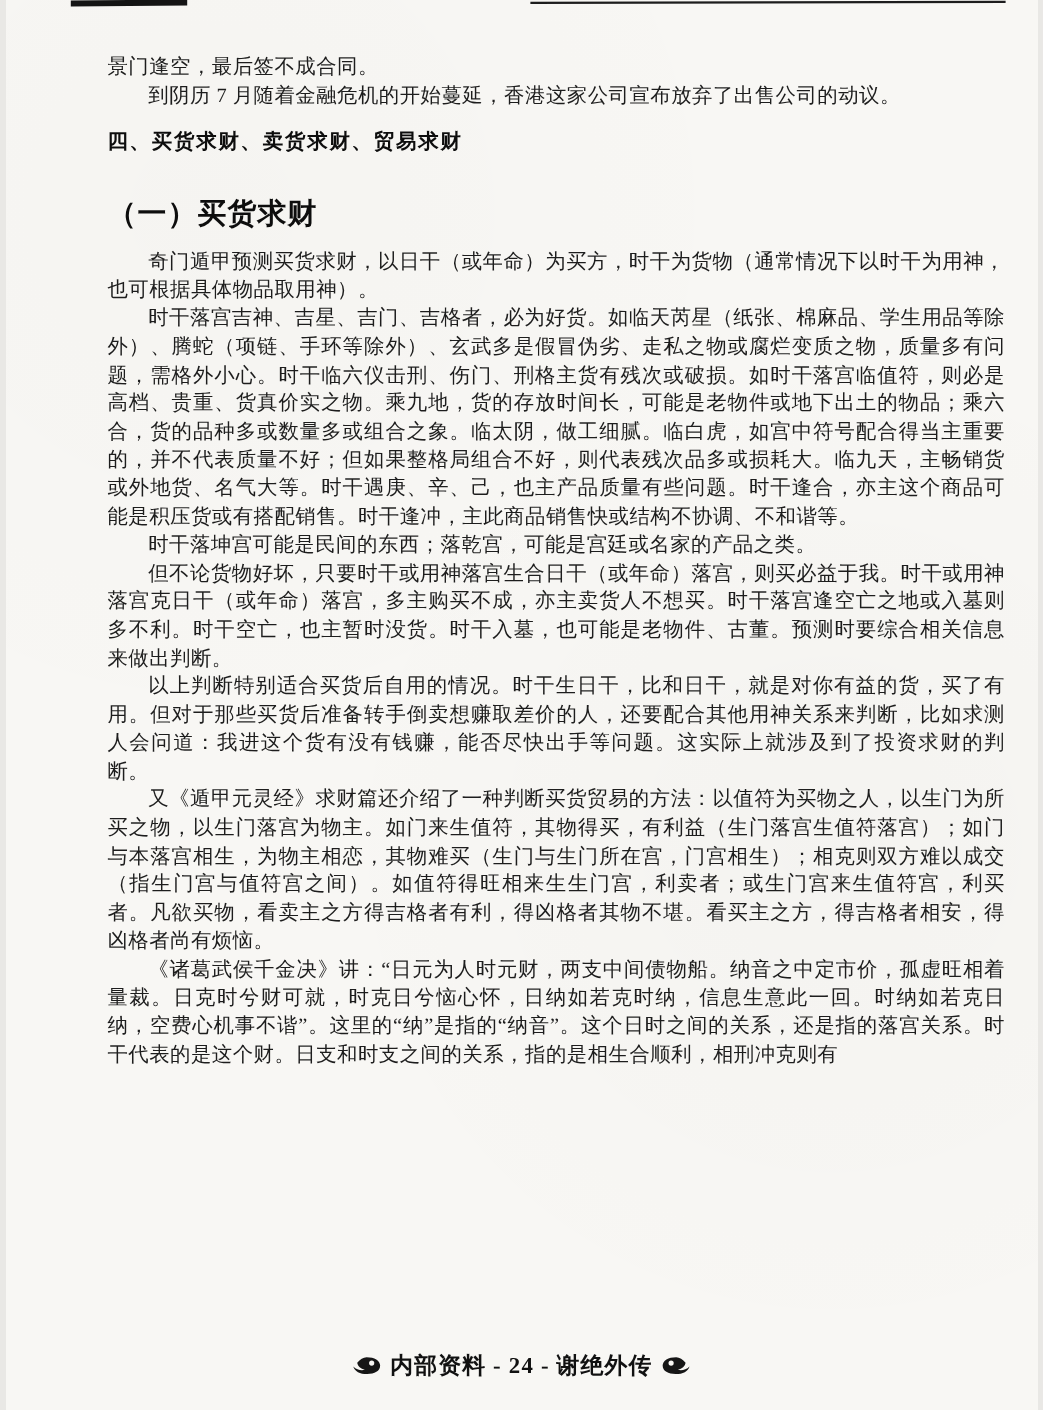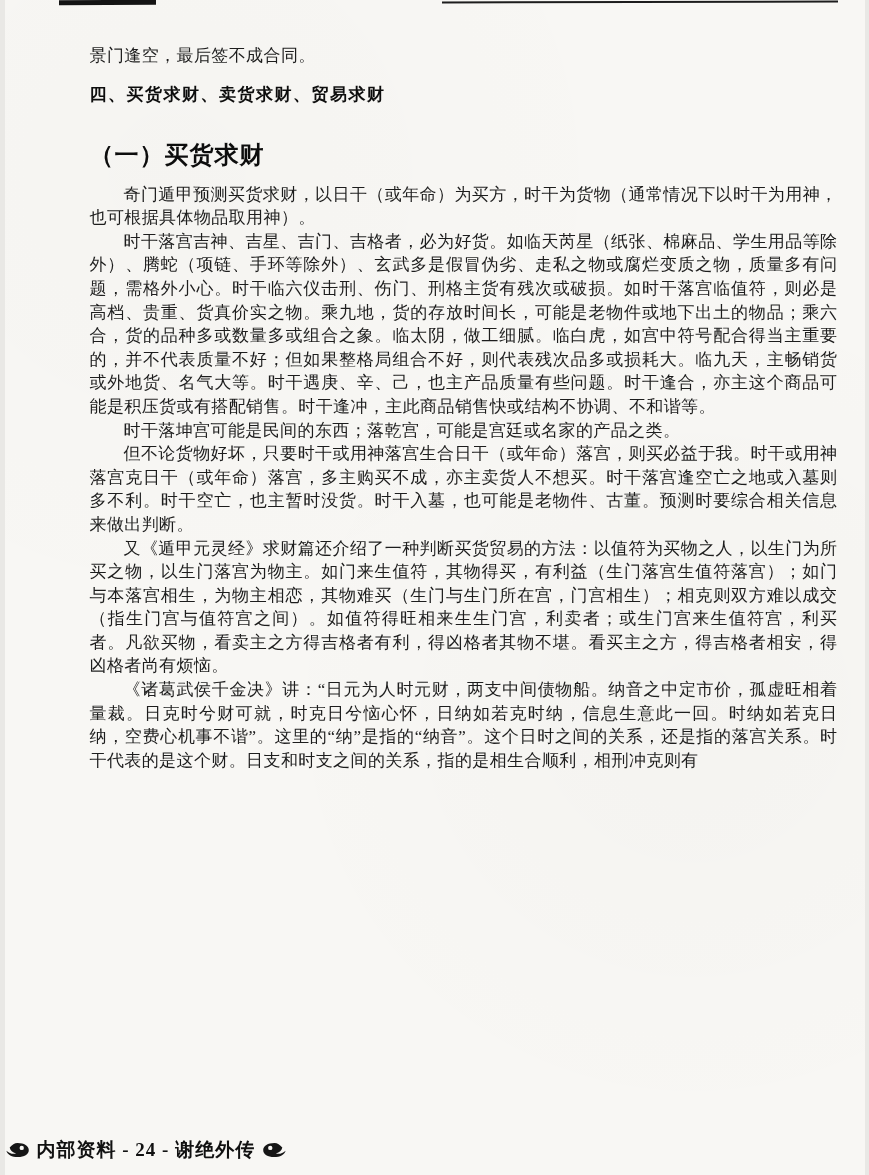--- a/index.html
+++ b/index.html
@@ -62,23 +62,24 @@
   h2.subsection-heading {
     margin: 33px 0 12px 0;
     font-size: 24px;
     font-weight: 700;
     letter-spacing: 1px;
     color: #0d0d0d;
   }
   .footer {
     position: absolute;
     left: 0;
-    bottom: 12px;
+    bottom: 24px;
     width: 100%;
     display: flex;
+    justify-content: center;
     align-items: center;
     gap: 7px;
   }
   .footer-text {
     font-size: 19px;
     font-weight: 700;
     letter-spacing: 1px;
     color: #111;
     white-space: pre;
   }
@@ -88,28 +89,30 @@
 </head>
 <body>
 
 <div class="page">
 
   <div class="artifact-a"></div>
   <div class="artifact-b"></div>
 
   <main class="content">
     <p class="body-line">景门逢空，最后签不成合同。</p>
+    <p class="body-line indent">到阴历 7 月随着金融危机的开始蔓延，香港这家公司宣布放弃了出售公司的动议。</p>
 
     <h1 class="section-heading">四、买货求财、卖货求财、贸易求财</h1>
     <h2 class="subsection-heading">（一）买货求财</h2>
 
     <p class="body-line indent">奇门遁甲预测买货求财，以日干（或年命）为买方，时干为货物（通常情况下以时干为用神，也可根据具体物品取用神）。</p>
     <p class="body-line indent">时干落宫吉神、吉星、吉门、吉格者，必为好货。如临天芮星（纸张、棉麻品、学生用品等除外）、腾蛇（项链、手环等除外）、玄武多是假冒伪劣、走私之物或腐烂变质之物，质量多有问题，需格外小心。时干临六仪击刑、伤门、刑格主货有残次或破损。如时干落宫临值符，则必是高档、贵重、货真价实之物。乘九地，货的存放时间长，可能是老物件或地下出土的物品；乘六合，货的品种多或数量多或组合之象。临太阴，做工细腻。临白虎，如宫中符号配合得当主重要的，并不代表质量不好；但如果整格局组合不好，则代表残次品多或损耗大。临九天，主畅销货或外地货、名气大等。时干遇庚、辛、己，也主产品质量有些问题。时干逢合，亦主这个商品可能是积压货或有搭配销售。时干逢冲，主此商品销售快或结构不协调、不和谐等。</p>
     <p class="body-line indent">时干落坤宫可能是民间的东西；落乾宫，可能是宫廷或名家的产品之类。</p>
     <p class="body-line indent">但不论货物好坏，只要时干或用神落宫生合日干（或年命）落宫，则买必益于我。时干或用神落宫克日干（或年命）落宫，多主购买不成，亦主卖货人不想买。时干落宫逢空亡之地或入墓则多不利。时干空亡，也主暂时没货。时干入墓，也可能是老物件、古董。预测时要综合相关信息来做出判断。</p>
+    <p class="body-line indent">以上判断特别适合买货后自用的情况。时干生日干，比和日干，就是对你有益的货，买了有用。但对于那些买货后准备转手倒卖想赚取差价的人，还要配合其他用神关系来判断，比如求测人会问道：我进这个货有没有钱赚，能否尽快出手等问题。这实际上就涉及到了投资求财的判断。</p>
     <p class="body-line indent">又《遁甲元灵经》求财篇还介绍了一种判断买货贸易的方法：以值符为买物之人，以生门为所买之物，以生门落宫为物主。如门来生值符，其物得买，有利益（生门落宫生值符落宫）；如门与本落宫相生，为物主相恋，其物难买（生门与生门所在宫，门宫相生）；相克则双方难以成交（指生门宫与值符宫之间）。如值符得旺相来生生门宫，利卖者；或生门宫来生值符宫，利买者。凡欲买物，看卖主之方得吉格者有利，得凶格者其物不堪。看买主之方，得吉格者相安，得凶格者尚有烦恼。</p>
     <p class="body-line indent">《诸葛武侯千金决》讲：“日元为人时元财，两支中间债物船。纳音之中定市价，孤虚旺相着量裁。日克时兮财可就，时克日兮恼心怀，日纳如若克时纳，信息生意此一回。时纳如若克日纳，空费心机事不谐”。这里的“纳”是指的“纳音”。这个日时之间的关系，还是指的落宫关系。时干代表的是这个财。日支和时支之间的关系，指的是相生合顺利，相刑冲克则有</p>
   </main>
 
   <div class="footer">
     <span class="swirl">
       <svg width="25" height="16" viewBox="0 0 26 17" aria-hidden="true">
         <path d="M13 1 C20 1 25 4 25 8.5 C25 13.5 20 16 13.5 16 C7 16 2.5 13.5 1.2 9.2 C4.2 12.2 8.5 13.2 11.5 12.1 C7.8 11.2 5.2 9 4.7 5.9 C7.2 2.9 10 1 13 1 Z" fill="#161616"></path>
         <circle cx="17.5" cy="6.3" r="2.3" fill="#f8f7f4"></circle>
       </svg>

